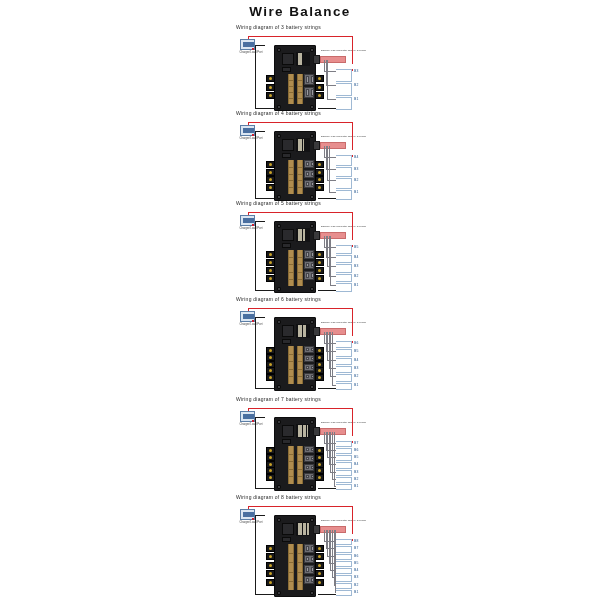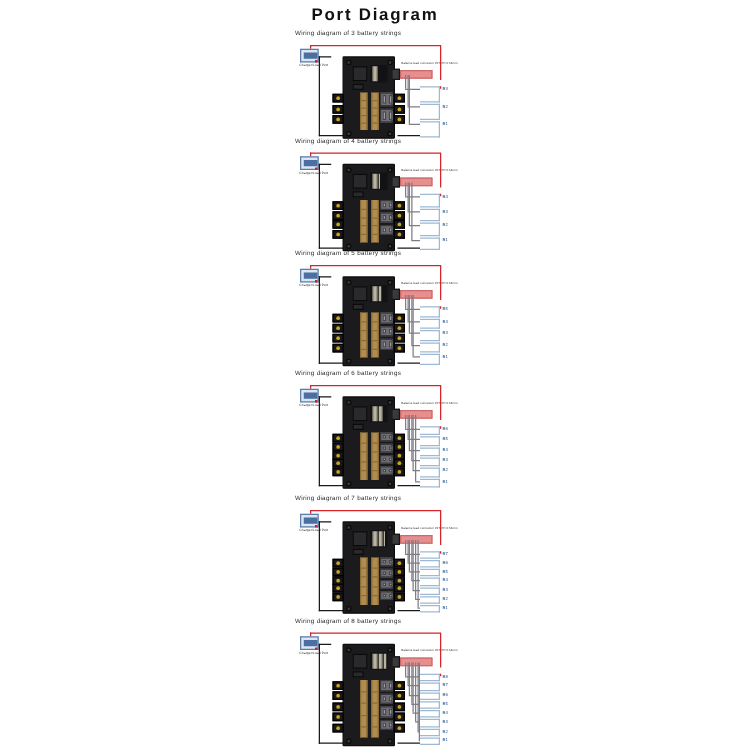--- a/index.html
+++ b/index.html
@@ -121,21 +121,21 @@
     background:#fff;box-sizing:border-box;
   }
   .lead{position:absolute;background:#7d7d85;height:1px;}
   .lead-v{position:absolute;background:#7d7d85;width:1px;}
 </style>
 </head>
 <body>
 
 <div id="page">
 
-  <div class="page-title">Port Diagram</div>
+  <div class="page-title">Wire Balance</div>
 
   <div id="diagrams-root">
       <div class="diagram" style="top: 24px;">
         <div class="caption">Wiring diagram of 3 battery strings</div>
         <div class="canvas" style="height: 84px;">
           <div class="red-top" style="left: 12px; top: 5px; width: 104px; height: 1.2px;"></div>
           <div class="red-right" style="left: 116px; top: 5px; height: 28px;"></div>
           <div class="red-top" style="left: 12px; top: 5px; width: 1.2px; height: 5px;"></div>
           <div class="mod">
             <div class="m-chip"></div>

